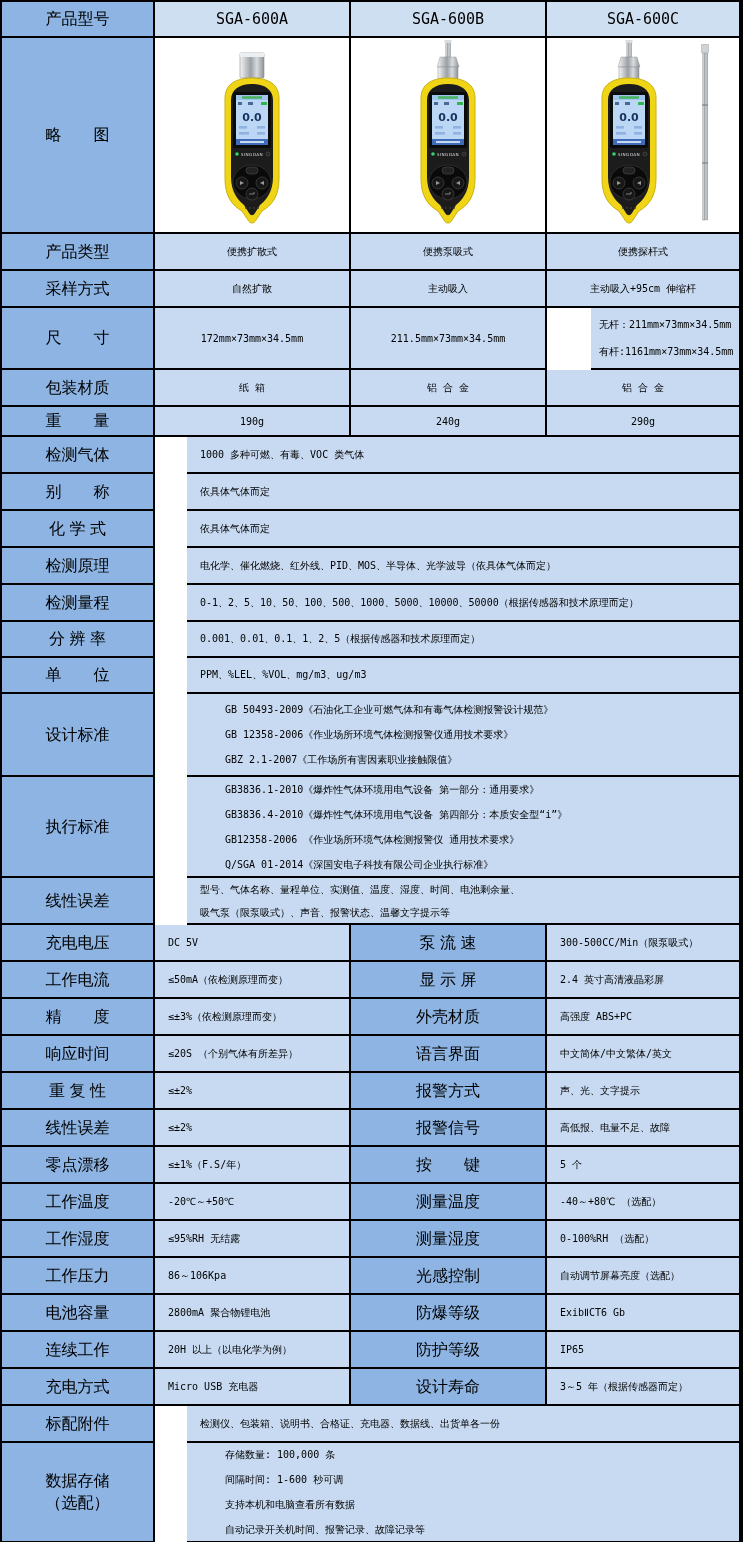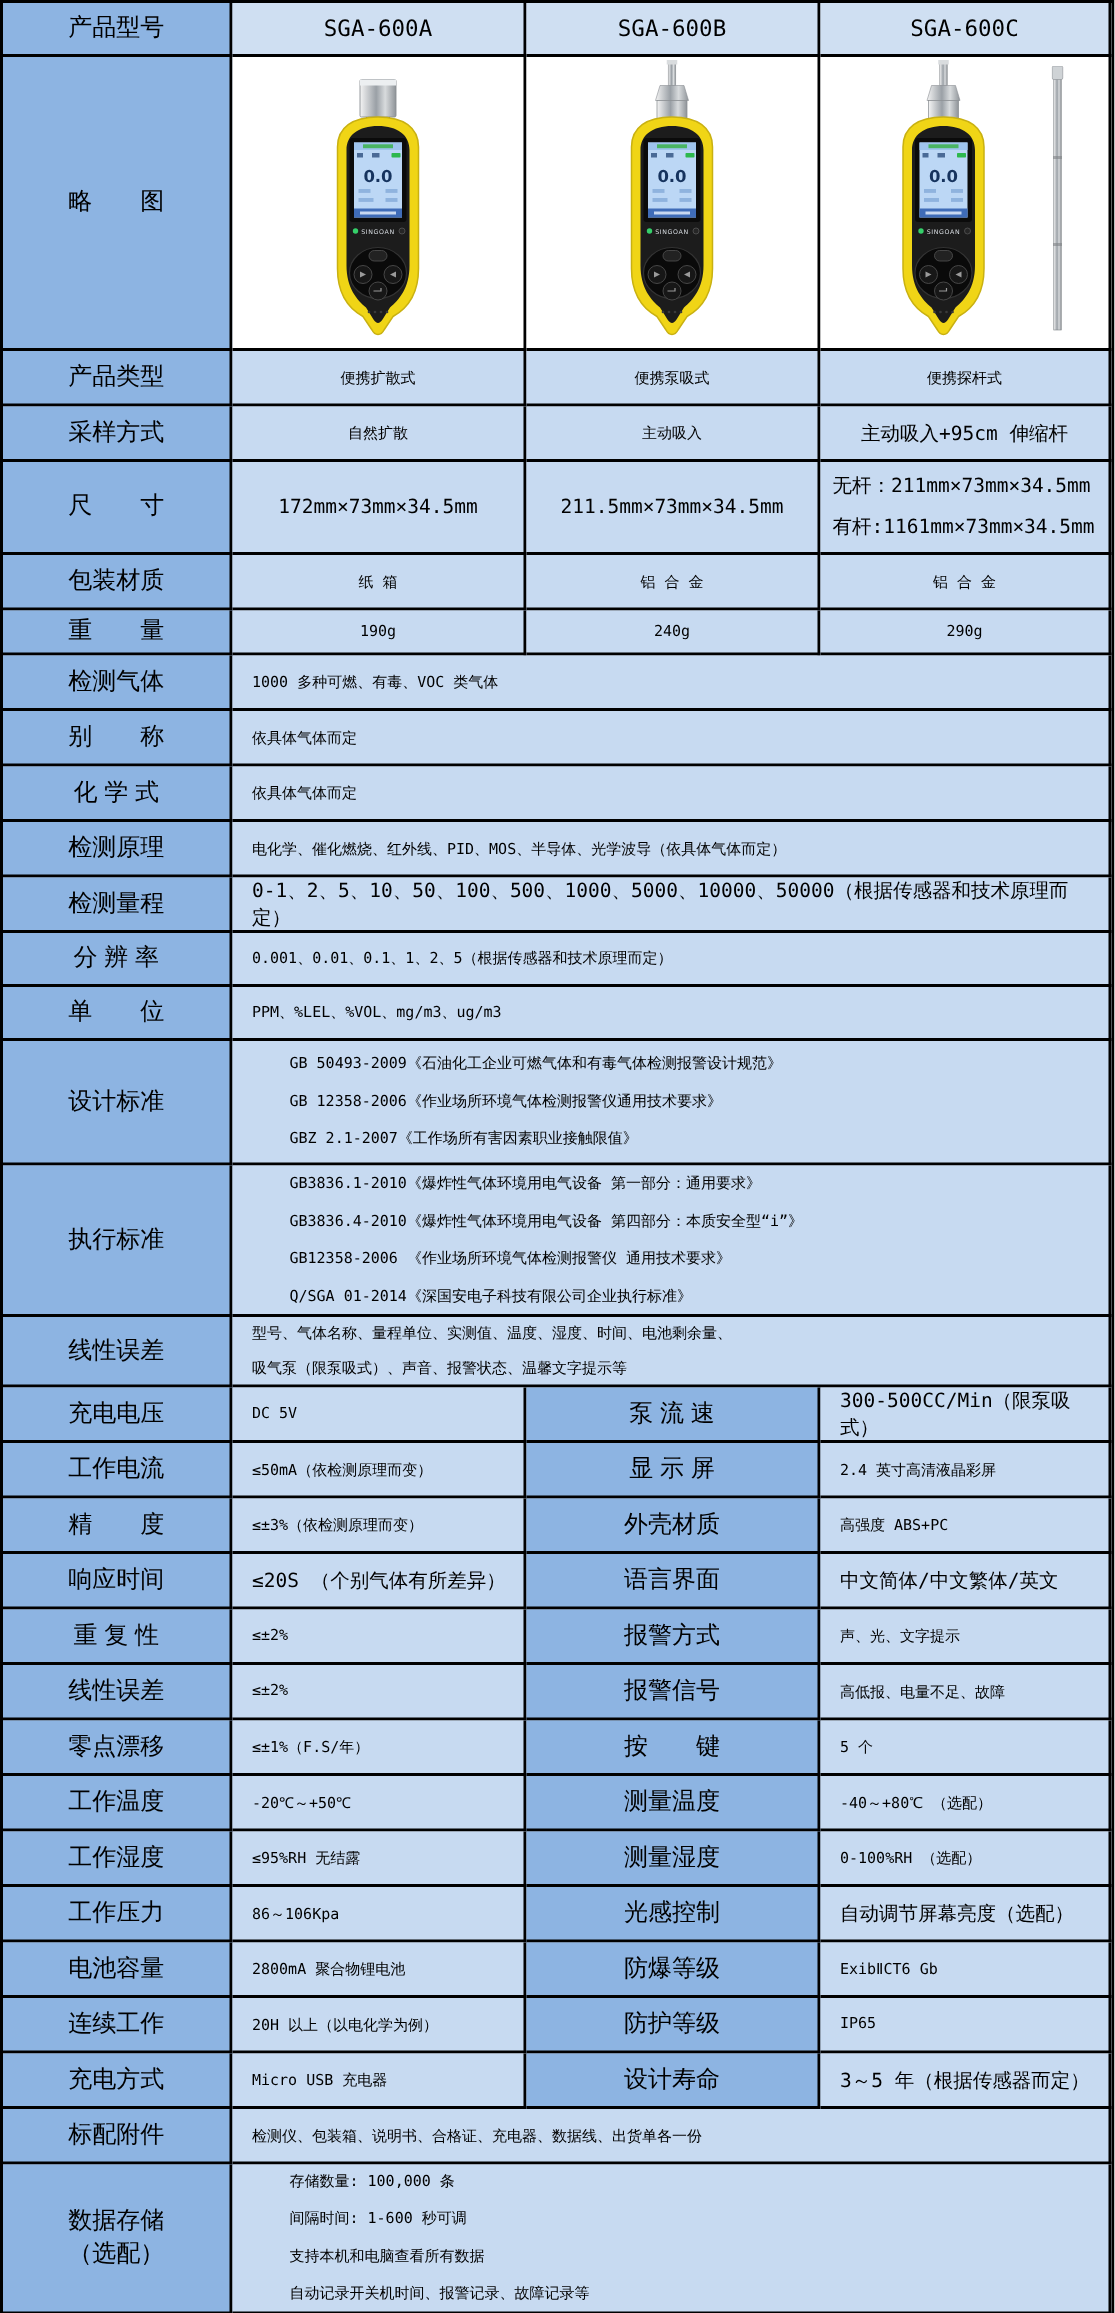--- a/index.html
+++ b/index.html
@@ -38,25 +38,25 @@
   }
   .hdr{
     background:#cfdff2;
     font-family:"DejaVu Sans Mono","Liberation Mono",monospace;
     font-size:15px;
     justify-content:center;
   }
   .img{background:#ffffff;justify-content:center;}
   .c{justify-content:center;text-align:center;}
   .l{justify-content:flex-start;padding-left:13px;padding-right:4px;text-align:left;}
-  .span3{grid-column:span 3;}
+  .span3{grid-column:span 3;margin-left:32px;}
   .pre{white-space:pre-line;line-height:25px;padding-left:38px;}
   .pre2{white-space:pre-line;line-height:23px;}
   .pre-sz{white-space:pre-line;line-height:27px;}
-  .fs13{font-size:13px;}
+  .fs13{font-size:10px;}
   svg text{font-family:"DejaVu Sans","Liberation Sans",sans-serif;}
 </style>
 </head>
 <body>
 
 <svg width="0" height="0" style="position:absolute" aria-hidden="true">
   <defs>
     <linearGradient id="metal" x1="0" y1="0" x2="1" y2="0">
       <stop offset="0" stop-color="#f4f4f4"></stop>
         <stop offset="0.45" stop-color="#9aa0a6"></stop>
@@ -159,21 +159,21 @@
   <div class="cell val c">便携探杆式</div>
 
   <div class="cell lab">采样方式</div>
   <div class="cell val c">自然扩散</div>
   <div class="cell val c">主动吸入</div>
   <div class="cell val c fs13">主动吸入+95cm 伸缩杆</div>
 
   <div class="cell lab">尺　　寸</div>
   <div class="cell val c fs13">172mm×73mm×34.5mm</div>
   <div class="cell val c fs13">211.5mm×73mm×34.5mm</div>
-  <div class="cell val l pre-sz fs13" style="padding-left:8px;">无杆：211mm×73mm×34.5mm
+  <div class="cell val l pre-sz fs13" style="padding-left:8px;margin-left:44px;">无杆：211mm×73mm×34.5mm
 有杆:1161mm×73mm×34.5mm</div>
 
   <div class="cell lab">包装材质</div>
   <div class="cell val c">纸 箱</div>
   <div class="cell val c">铝 合 金</div>
   <div class="cell val c">铝 合 金</div>
 
   <div class="cell lab">重　　量</div>
   <div class="cell val c">190g</div>
   <div class="cell val c">240g</div>

